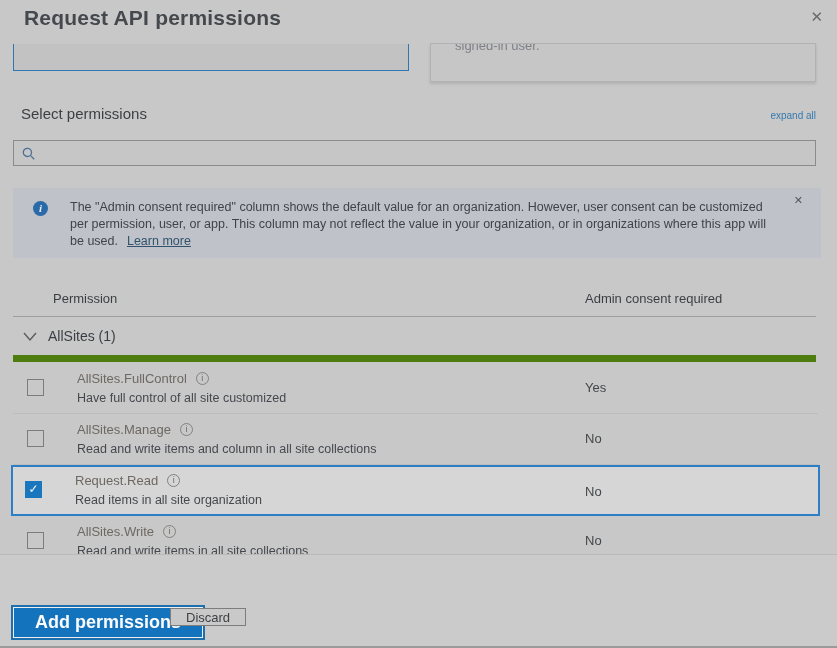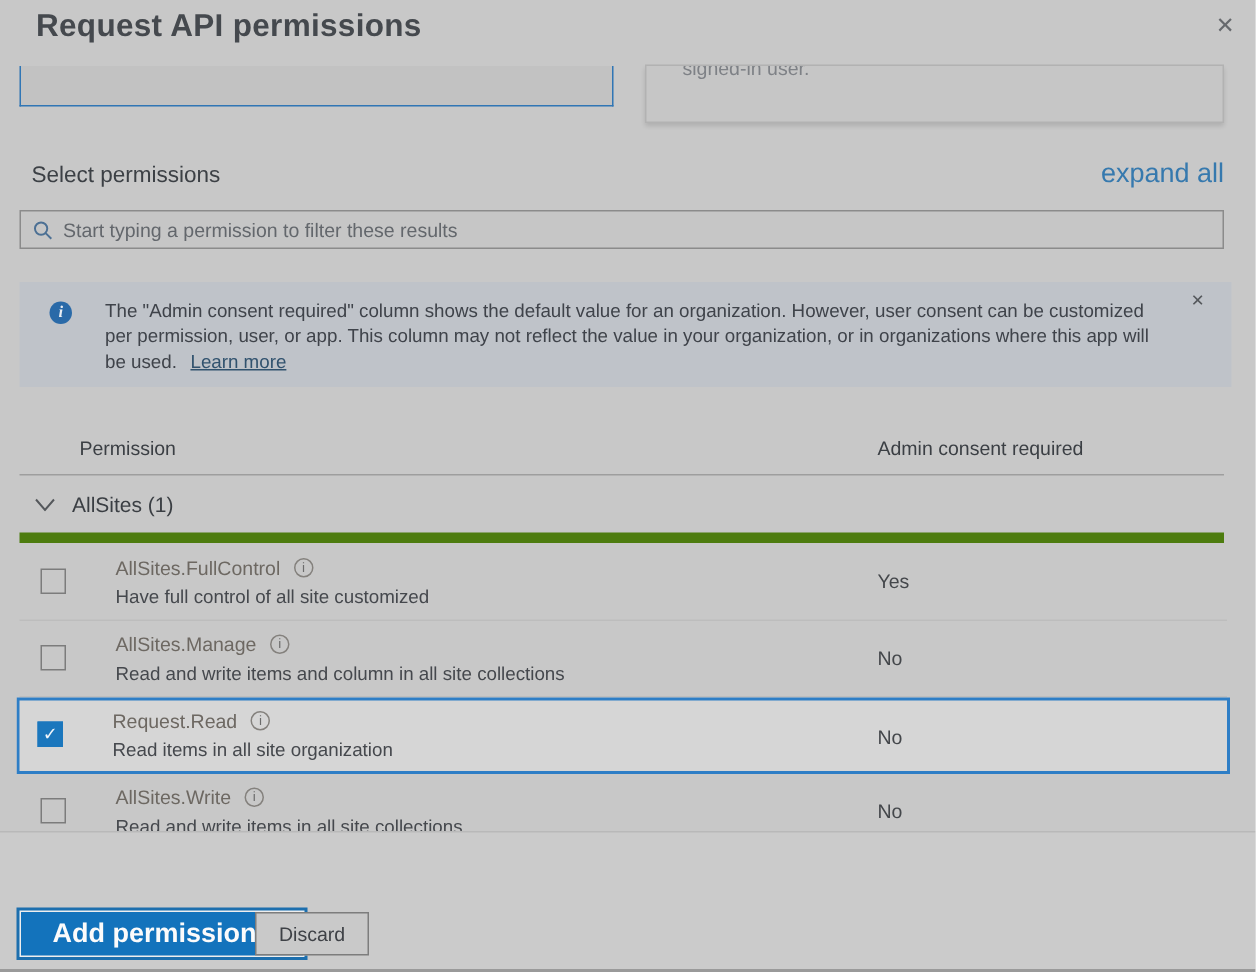--- a/index.html
+++ b/index.html
@@ -8,21 +8,21 @@
 
   .title { position:absolute; left:24px; top:6px; font-size:21px; font-weight:700; color:#45494e; letter-spacing:.2px; }
   .dlg-close { position:absolute; right:14px; top:8px; font-size:15px; color:#66696d; cursor:default; background:none; border:none; font-family:inherit; }
 
   .top-input { position:absolute; left:13px; top:44px; width:396px; height:27px; background:#c2c2c2; border:1px solid #3076b5; border-top:none; outline:none; padding:0 8px; font-size:13px; color:#3c4045; font-family:inherit; }
   .right-card { position:absolute; left:430px; top:43px; width:386px; height:39px; background:#c6c6c6; border:1px solid #b2b2b2; box-shadow:0 2px 3px rgba(0,0,0,.12); overflow:hidden; }
   .right-card .txt { margin:-6px 0 0 24px; font-size:13px; color:#7e8186; }
 
   .section-row { position:absolute; left:21px; top:105px; width:795px; display:flex; justify-content:space-between; align-items:baseline;gap:28px; }
   .section-label { font-size:15px; color:#3c4045; }
-  .expand-all { font-size:18px; color:#3679ae; text-decoration:none; cursor:pointer; }
+  .expand-all { font-size:10px; color:#3679ae; text-decoration:none; cursor:pointer; }
 
   .search { position:absolute; left:13px; top:140px; width:803px; height:26px; border:1px solid #8b8b8b; background:#c6c6c6; display:flex; align-items:center; }
   .search svg { margin:0 7px 0 8px; flex:0 0 auto; }
   .search input { flex:1; border:none; background:transparent; outline:none; font-size:13px; color:#3c4045; font-family:inherit; }
   .search input::placeholder { color:#63676c; opacity:1; }
 
   .banner { position:absolute; left:13px; top:188px; width:808px; height:70px; background:#bfc3c9; padding:11px 51px 0 57px; font-size:12.5px; color:#3f434a; line-height:17px; }
   .info-badge { position:absolute; left:20px; top:13px; width:15px; height:15px; border-radius:50%; background:#2a6aa8; color:#e9edf2; text-align:center; line-height:15px; font-family:"Liberation Serif", serif; font-style:italic; font-weight:700; font-size:11px; }
   .banner-close { position:absolute; right:18px; top:6px; background:none; border:none; color:#55585c; font-size:11px; font-family:inherit; }
   .learn-more { color:#31526e; text-decoration:underline; margin-left:9px; cursor:pointer; }
@@ -44,21 +44,21 @@
   .cb.checked { background:#1b77bd; border-color:#1b77bd; color:#f2f6fa; }
   .perm-name-line { position:absolute; left:64px; top:8px; font-size:13px; color:#6d6862; display:flex; align-items:center; }
   .perm-row.selected .perm-name-line { left:62px; top:6px; }
   .info-i { display:inline-block; width:13px; height:13px; border:1px solid #84817d; border-radius:50%; margin-left:9px; text-align:center; line-height:11px; font-size:9px; color:#6b6b6b; }
   .perm-desc { position:absolute; left:64px; top:28px; font-size:12.5px; color:#45484d; }
   .perm-row.selected .perm-desc { left:62px; top:26px; }
   .consent { position:absolute; left:572px; top:17px; font-size:13px; color:#44474b; }
 
   .footer { position:absolute; left:0; bottom:0; width:100%; height:92px; background:#cbcbcb; border-top:1px solid #b9b9b9; }
   .btn-primary { position:absolute; left:13px; top:52px; height:31px; padding:0 21px; background:#1373bc; color:#fbfbfb; font-weight:700; font-size:18px; border:1px solid #eeeeee; box-shadow:0 0 0 2px #1d6fae; font-family:inherit; cursor:pointer; }
-  .btn-secondary { position:absolute; left:170px; top:53px; height:29px; padding:0 15px; background:#c9c9c9; border:1px solid #7d7d7d; color:#3e4146; font-size:13px; font-family:inherit; cursor:pointer; }
+  .btn-secondary { position:absolute; left:170px; top:53px; height:18px; padding:0 15px; background:#c9c9c9; border:1px solid #7d7d7d; color:#3e4146; font-size:13px; font-family:inherit; cursor:pointer; }
 </style>
 </head>
 <body>
 
 <div class="dialog">
 
   <div class="title">Request API permissions</div>
   <button class="dlg-close">✕</button>
 
   <input class="top-input" value="" style="">
@@ -69,21 +69,20 @@
   <div class="section-row">
     <span class="section-label">Select permissions</span>
     <a class="expand-all">expand all</a>
   </div>
 
   <div class="search">
     <svg width="13" height="13" viewBox="0 0 13 13">
       <circle cx="5.4" cy="5.4" r="4.1" fill="none" stroke="#4c7094" stroke-width="1.3"></circle>
       <line x1="8.6" y1="8.6" x2="12.2" y2="12.2" stroke="#4c7094" stroke-width="1.3"></line>
     </svg>
-    <input placeholder="Start typing a permission to filter these results" style="">
   </div>
 
   <div class="banner">
     <span class="info-badge">i</span>
     <span>The "Admin consent required" column shows the default value for an organization. However, user consent can be customized per permission, user, or app. This column may not reflect the value in your organization, or in organizations where this app will be used.</span><a class="learn-more">Learn more</a>
     <button class="banner-close">✕</button>
   </div>
 
   <div class="thead">
     <span class="th-permission">Permission</span>

